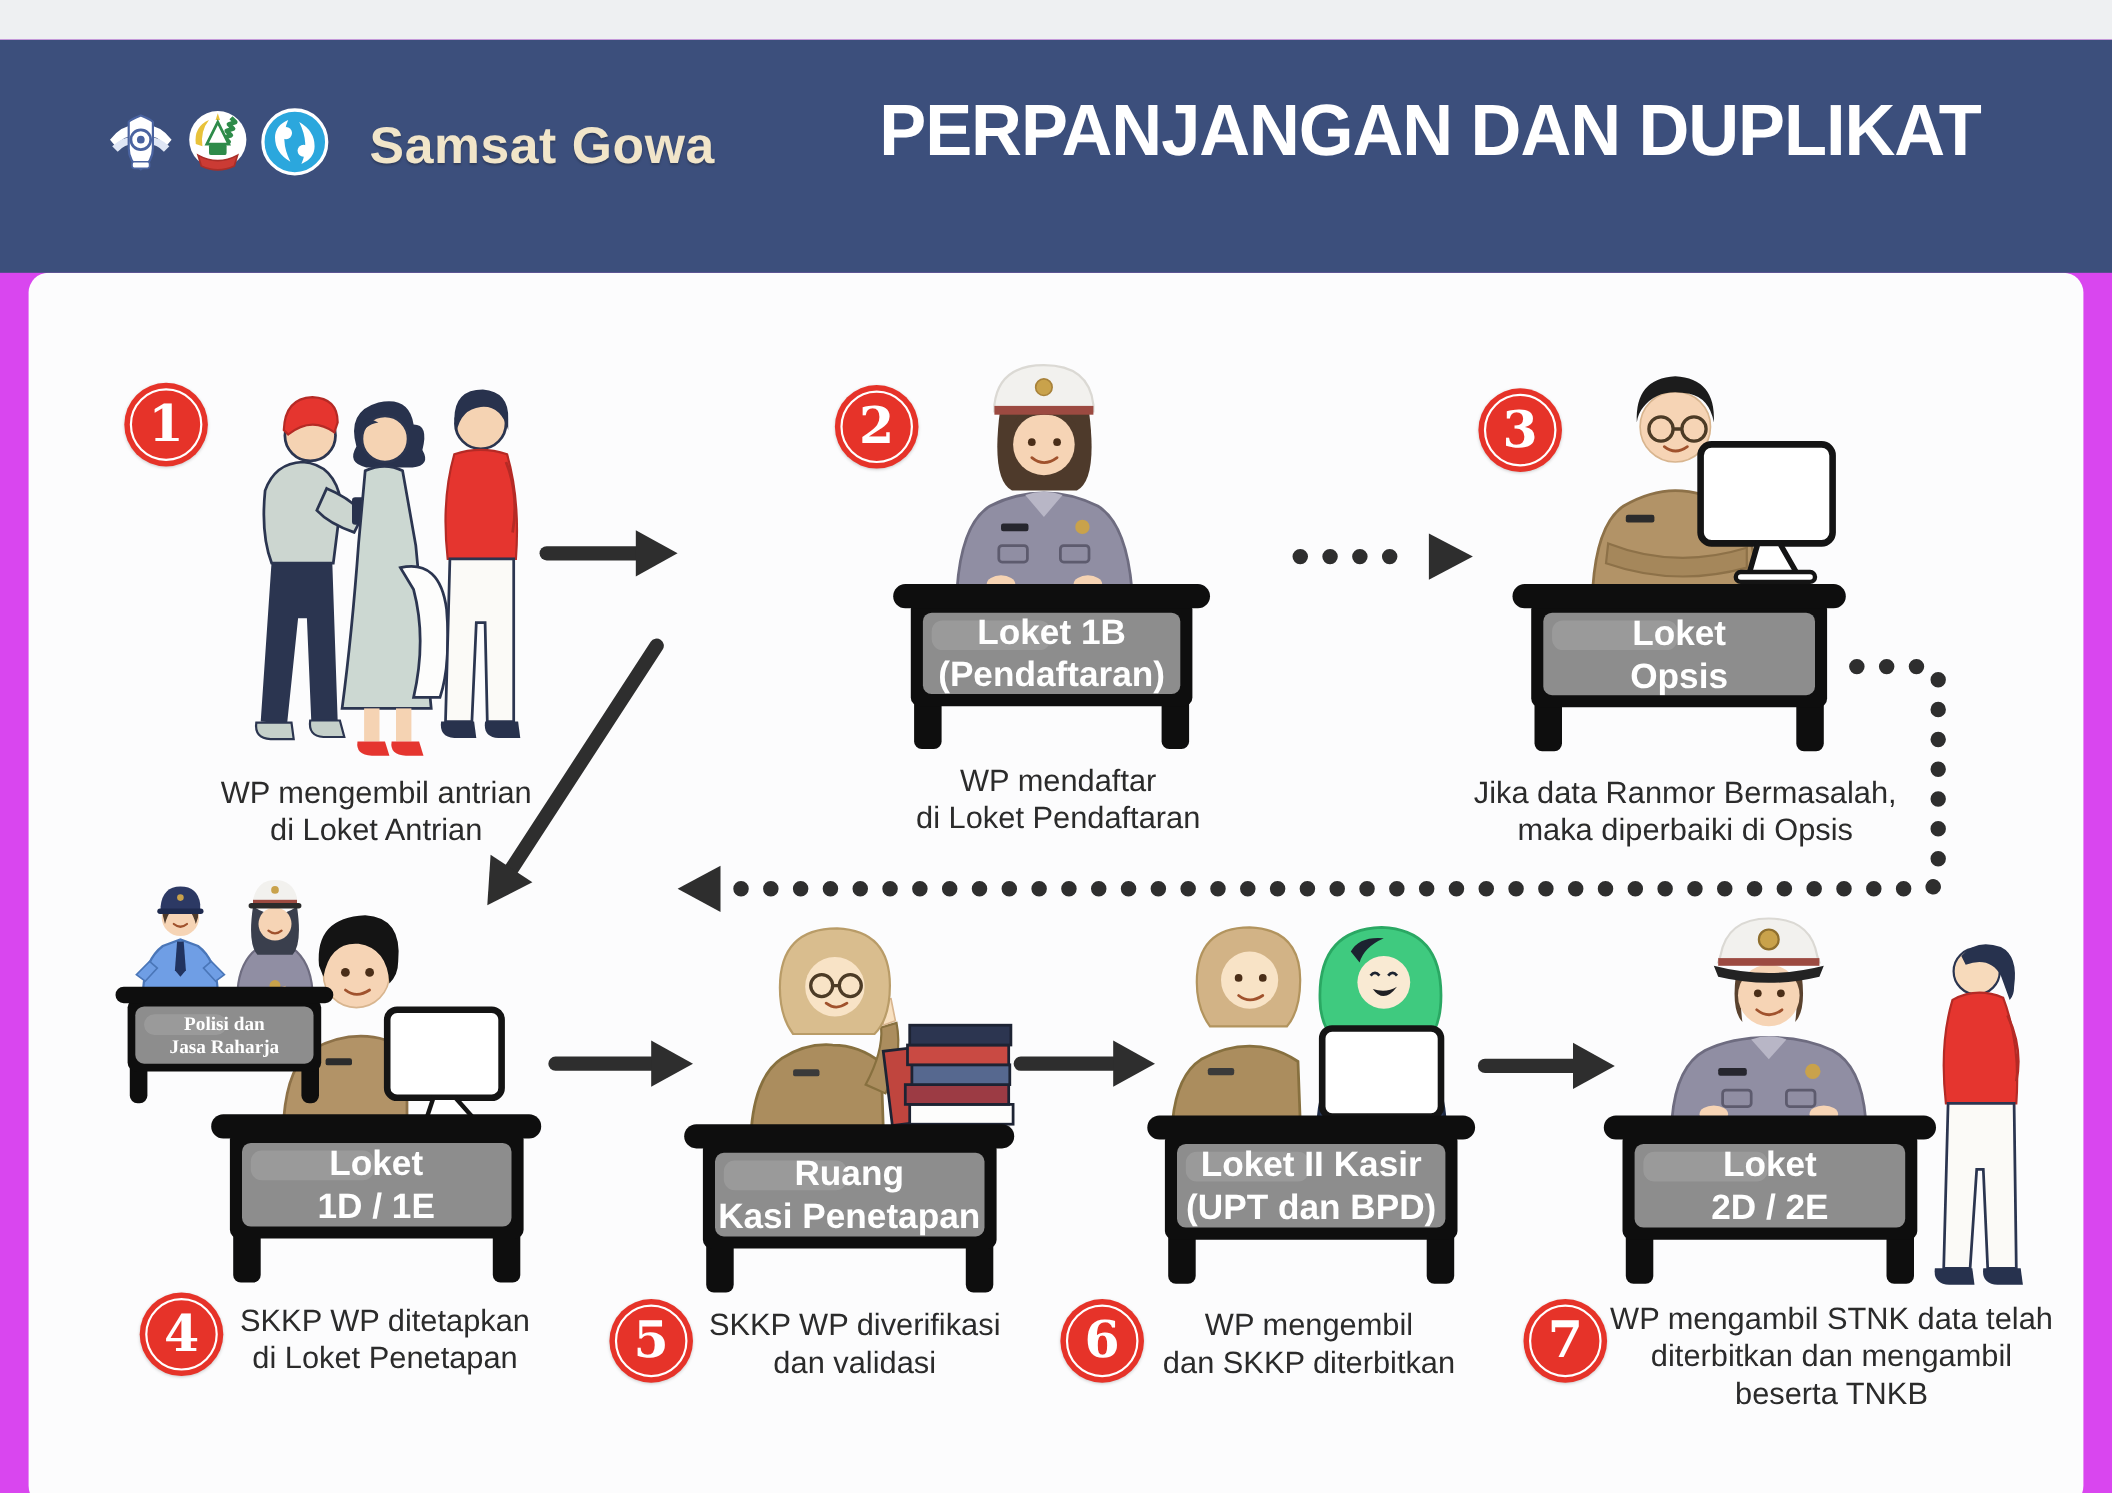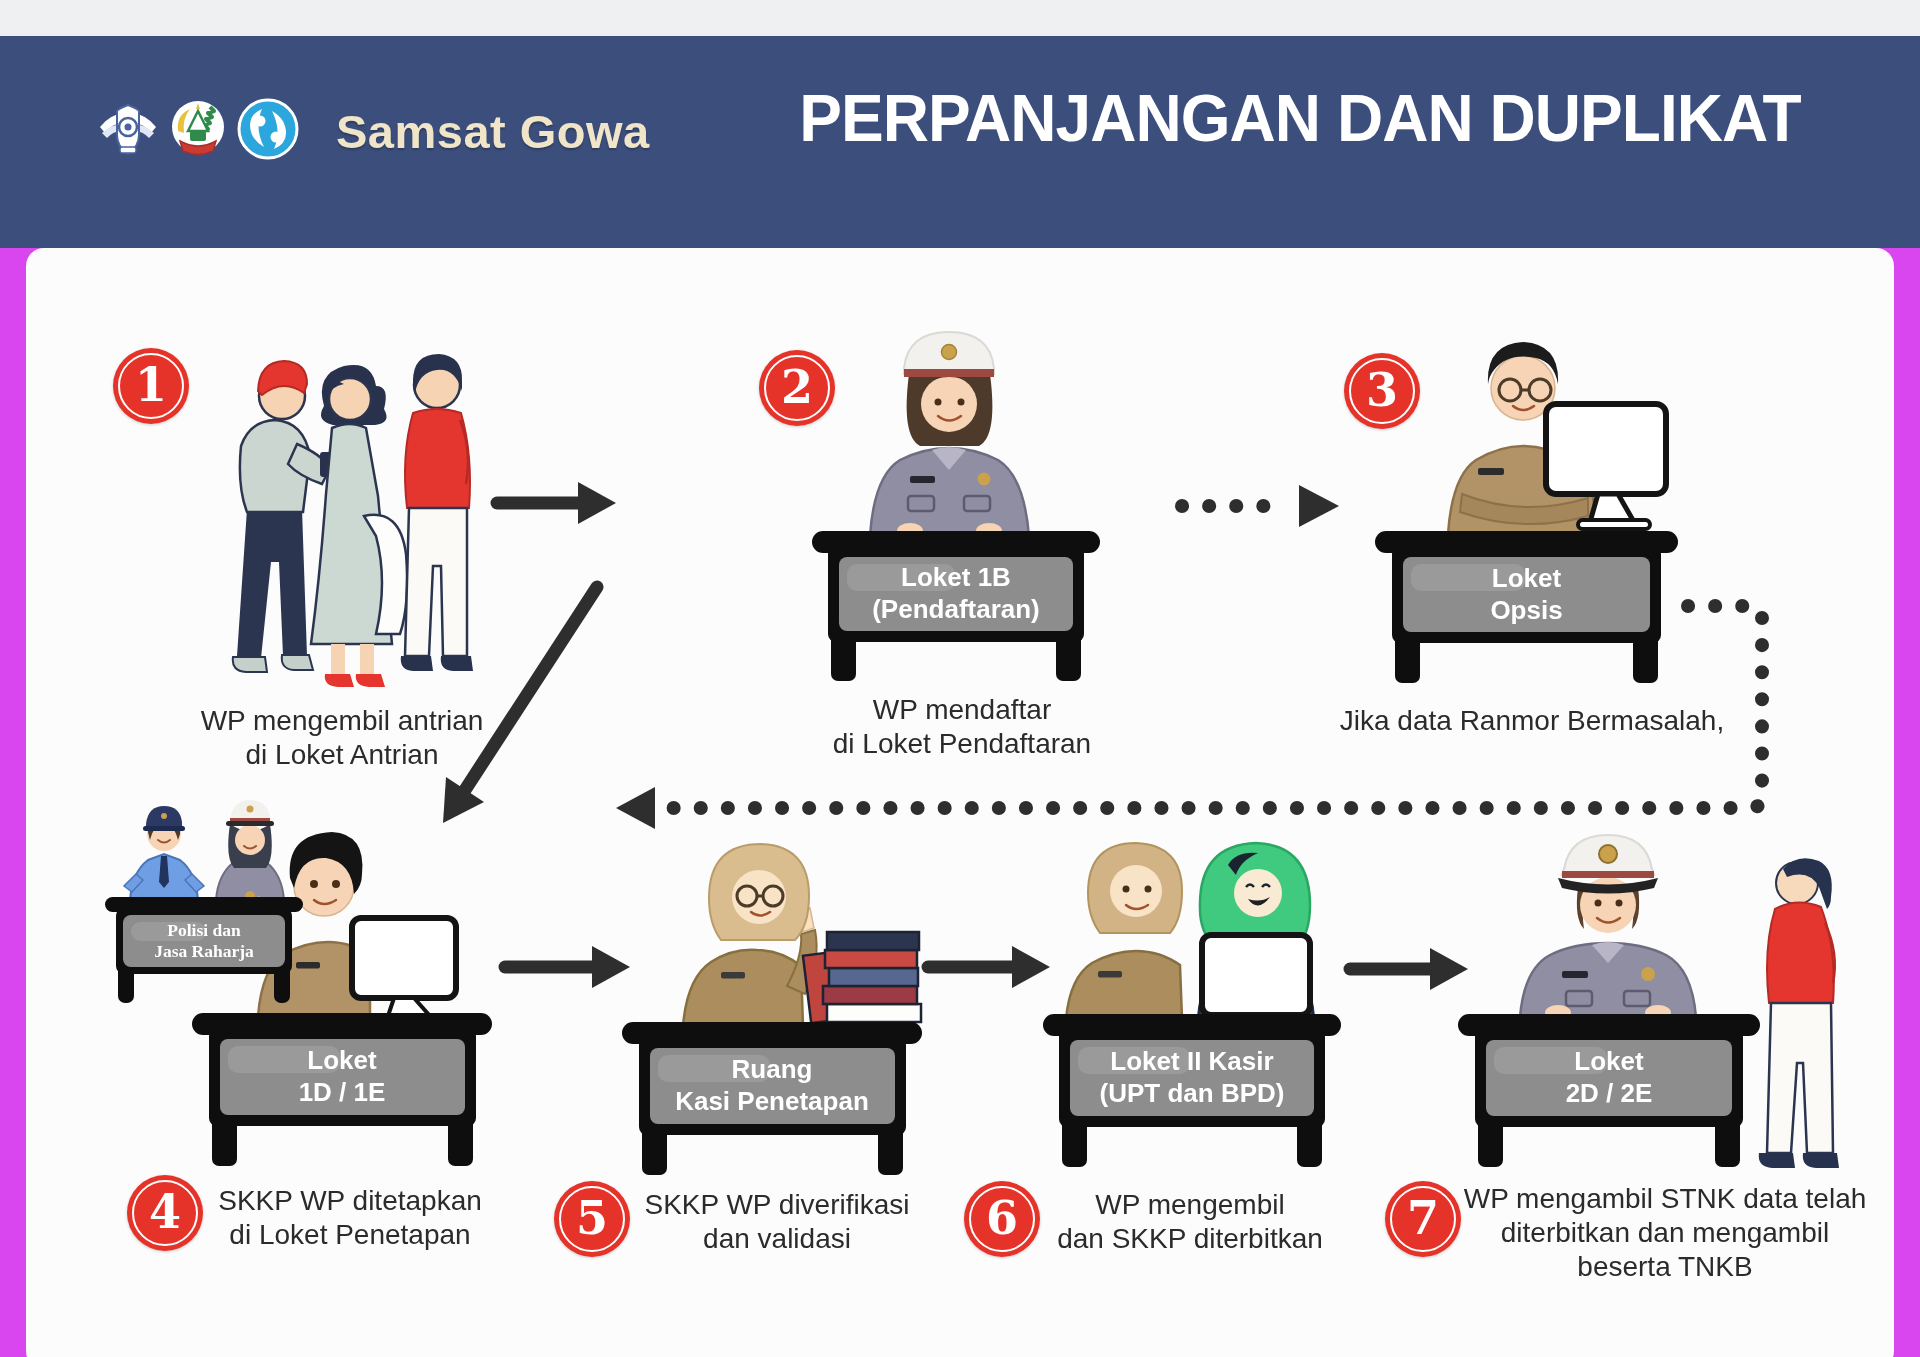--- a/index.html
+++ b/index.html
@@ -22,21 +22,21 @@
   .chars{position:absolute;z-index:2;}
   
   .desk{position:absolute;z-index:3;}
   .desk-top{position:absolute;left:0;right:0;top:0;height:22px;border-radius:11px;background:#0e0e0e;z-index:3;}
   .desk-leg{position:absolute;top:16px;bottom:0;width:25px;background:#0e0e0e;border-radius:0 0 7px 7px;z-index:1;}
   .desk-leg.l{left:6.5%;} .desk-leg.r{right:6.5%;}
   .desk-frame{position:absolute;top:15px;left:5.5%;right:5.5%;height:64%;background:#0e0e0e;
     border-radius:8px;padding:11px;box-sizing:border-box;z-index:2;}
   .desk-panel{width:100%;height:100%;border-radius:8px;background:#8d8d8d;color:#fff;font-weight:bold;
     display:flex;flex-direction:column;justify-content:center;align-items:center;text-align:center;
-    font-size:26px;line-height:1.22;position:relative;overflow:hidden;}
+    font-size:32px;line-height:1.22;position:relative;overflow:hidden;}
   .desk-panel::before{content:"";position:absolute;left:8px;top:7px;width:46%;height:36%;
     background:rgba(255,255,255,.12);border-radius:10px;}
   .desk-line{position:relative;white-space:nowrap;}
   .desk.aux .desk-top{height:15px;border-radius:8px;}
   .desk.aux .desk-frame{top:11px;padding:7px;height:62%;}
   .desk.aux .desk-panel{font-size:17.5px;line-height:1.2;font-family:Liberation Serif, serif;}
   .desk.aux .desk-leg{width:16px;top:11px;}
   
   .badge{position:absolute;width:76px;height:76px;border-radius:50%;background:#E63329;z-index:4;
     display:flex;align-items:center;justify-content:center;box-shadow:0 1px 3px rgba(0,0,0,.2);}
@@ -393,20 +393,21 @@
   <div class="caption" style="left:762px;top:657px;width:400px">
     <div class="cap-line">WP mendaftar</div>
     <div class="cap-line">di Loket Pendaftaran</div>
   </div>
   <div class="caption" style="left:142px;top:668px;width:400px">
     <div class="cap-line">WP mengembil antrian</div>
     <div class="cap-line">di Loket Antrian</div>
   </div>
   <div class="caption" style="left:1292px;top:668px;width:480px">
     <div class="cap-line">Jika data Ranmor Bermasalah,</div>
+    <div class="cap-line">maka diperbaiki di Opsis</div>
   </div>
   <div class="caption" style="left:200px;top:1148px;width:300px">
     <div class="cap-line">SKKP WP ditetapkan</div>
     <div class="cap-line">di Loket Penetapan</div>
   </div>
   <div class="caption" style="left:632px;top:1152px;width:290px">
     <div class="cap-line">SKKP WP diverifikasi</div>
     <div class="cap-line">dan validasi</div>
   </div>
   <div class="caption" style="left:1045px;top:1152px;width:290px">

